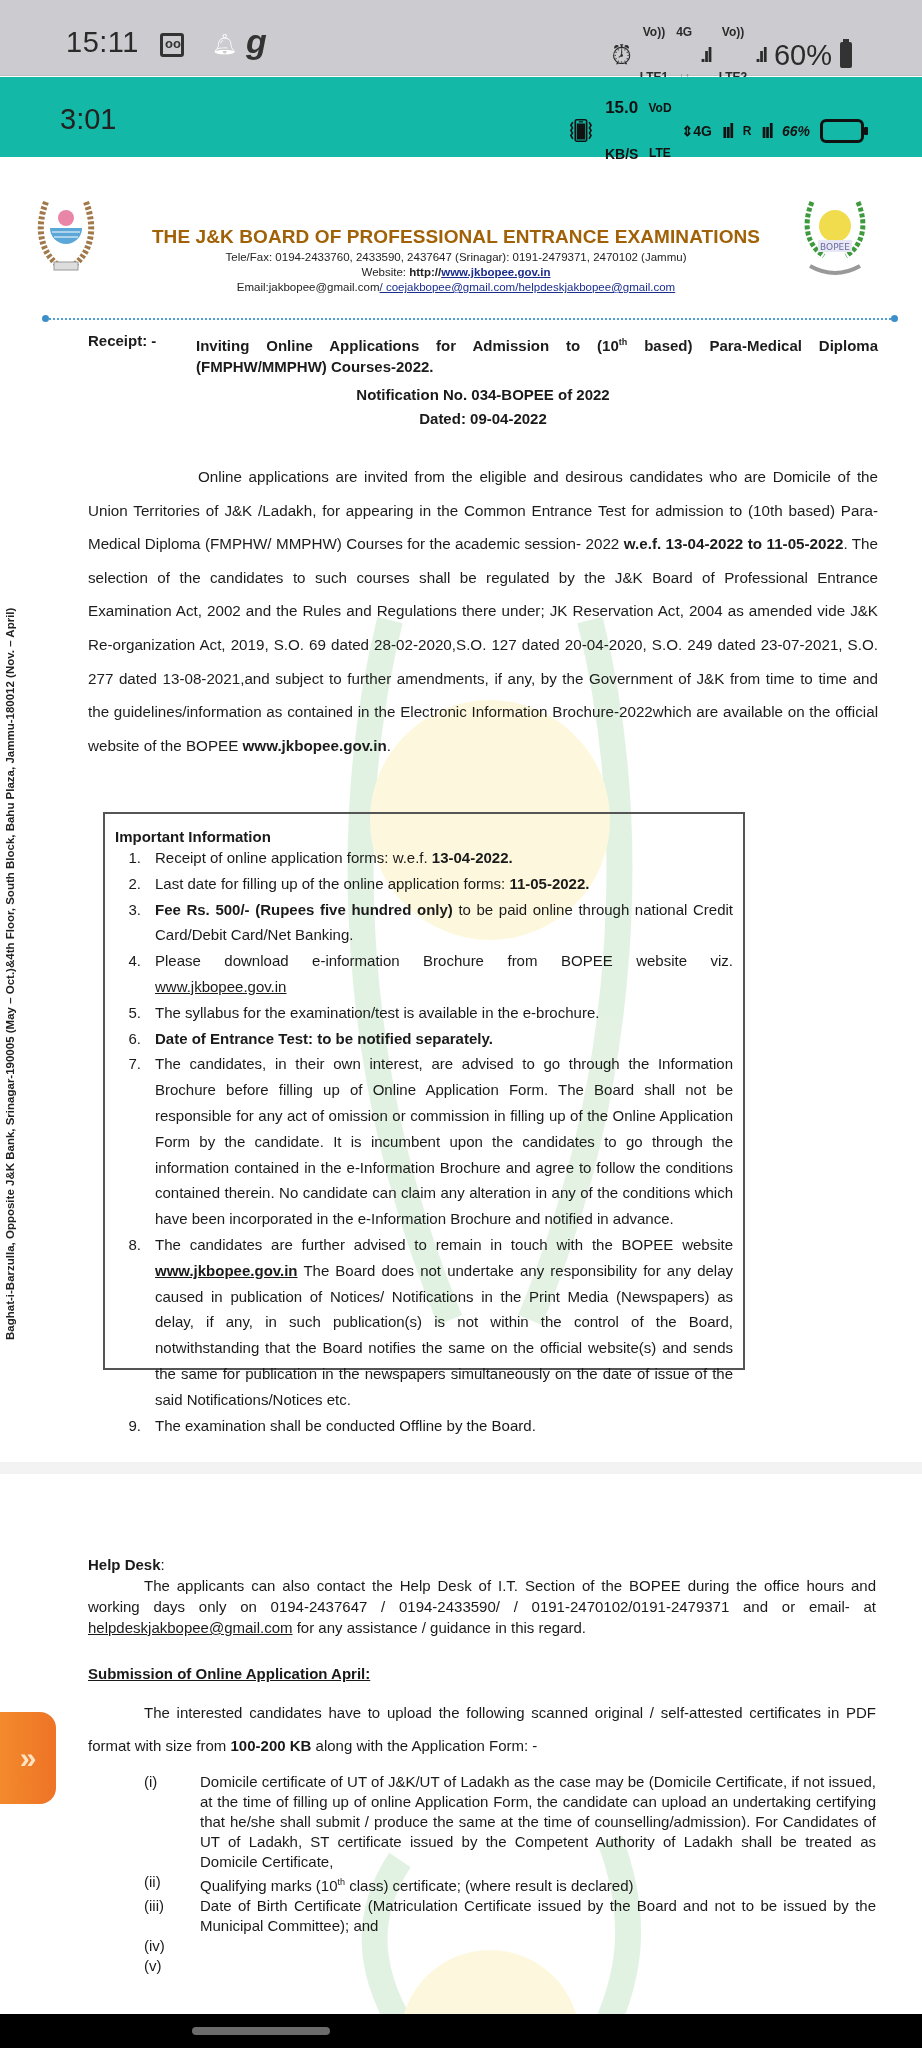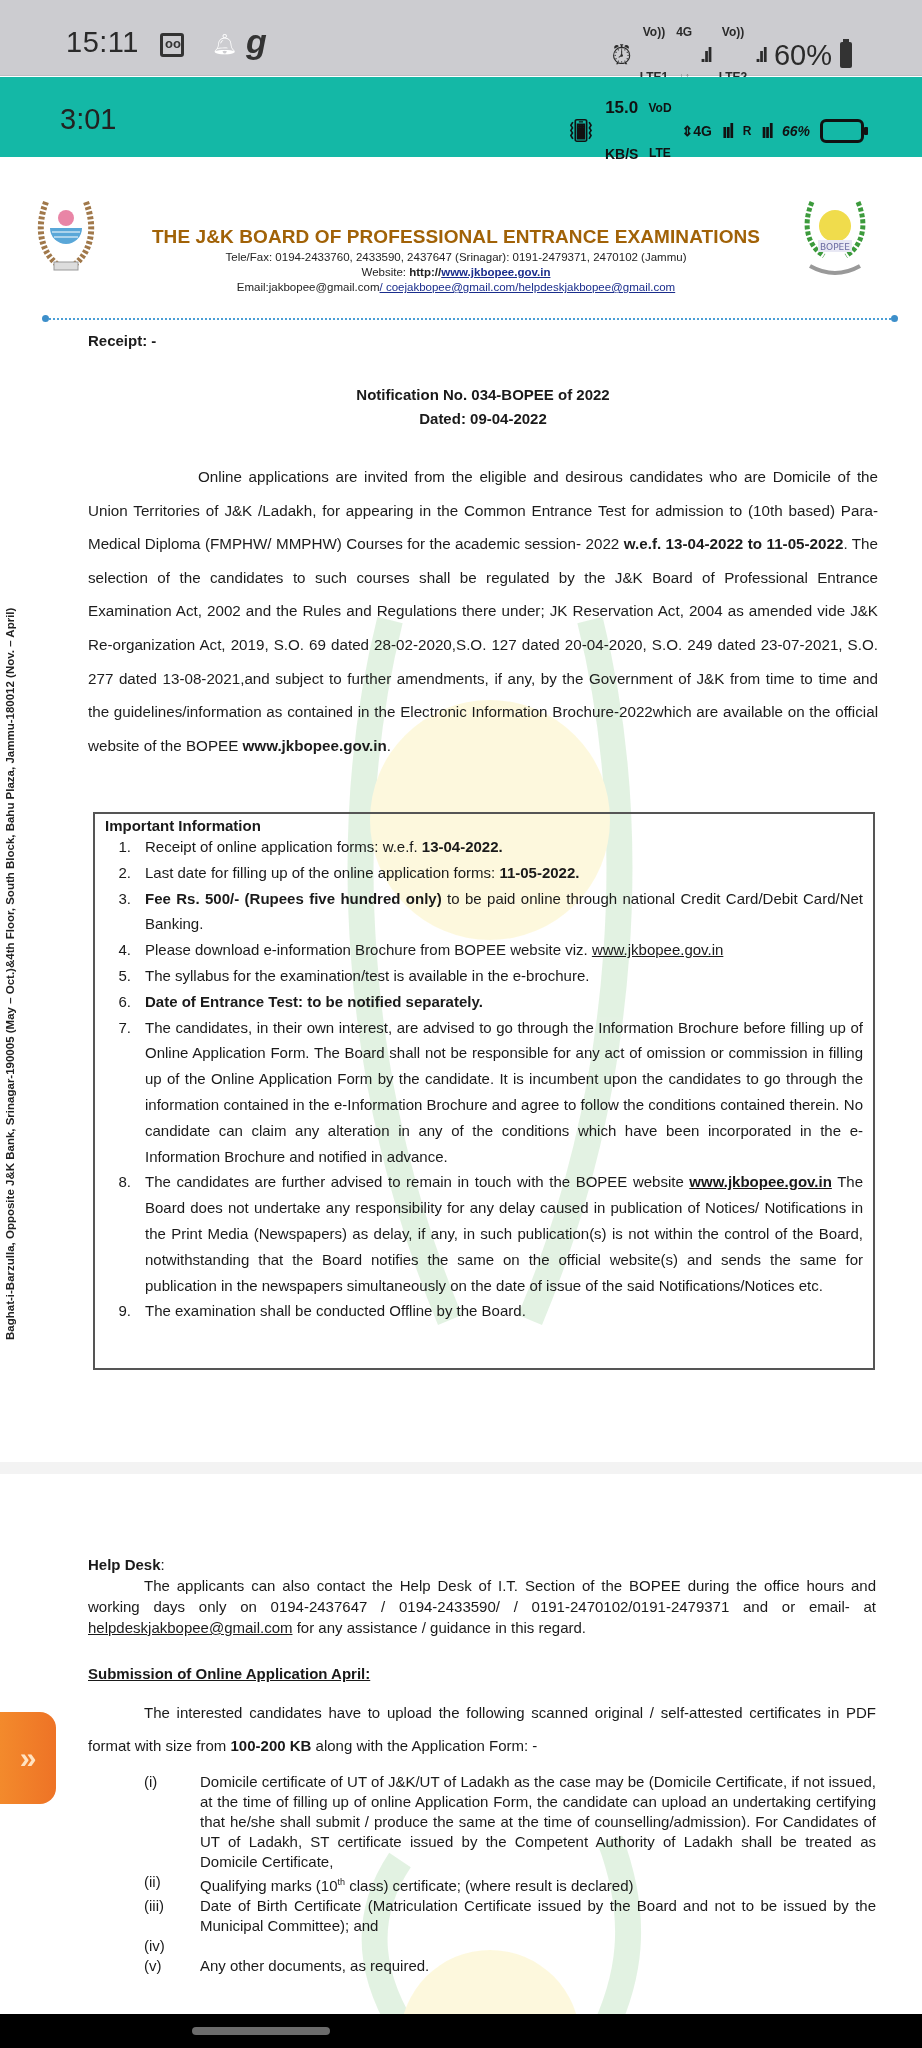--- a/index.html
+++ b/index.html
@@ -49,21 +49,21 @@
 
   
   .doc { position: absolute; left: 88px; width: 790px; font-size: 15.2px; color: #1c1c1c; }
   b { font-weight: bold; }
   .subject { top: 332px; display: flex; }
   .subject .lbl { width: 108px; font-weight: bold; font-size: 15px; }
   .subject .txt { flex: 1; font-weight: bold; font-size: 15px; line-height: 21px; text-align: justify; }
   sup { font-size: 9px; }
   .notif { position: absolute; left: 88px; width: 790px; text-align: center; font-weight: bold; font-size: 15px; }
   .para1 { top: 460px; text-indent: 110px; line-height: 33.6px; text-align: justify; }
-  .box { position: absolute; left: 93px; top: 812px; width: 782px; height: 558px; border: 2px solid #555; padding: 3px 10px 0 10px; }
+  .box { position: absolute; left: 103px; top: 812px; width: 642px; height: 558px; border: 2px solid #555; padding: 14px 10px 0 10px; }
   .box .head { font-weight: bold; font-size: 15px; }
   .box ol { list-style: none; margin-left: 0; }
   .box li { display: flex; font-size: 15px; line-height: 25.8px; }
   .box li .num { width: 40px; text-align: right; padding-right: 14px; flex-shrink: 0; }
   .box li .t { flex: 1; text-align: justify; }
   .u { text-decoration: underline; }
   .gap-band { position: absolute; left: 0; top: 1462px; width: 922px; height: 12px; background: #f3f3f3; }
 
   .help { position: absolute; left: 88px; top: 1554px; width: 788px; font-size: 15px; line-height: 21px; }
   .help .h { font-weight: bold; }
@@ -167,20 +167,21 @@
   <div class="line">Tele/Fax: 0194-2433760, 2433590, 2437647 (Srinagar): 0191-2479371, 2470102 (Jammu)</div>
   <div class="line"><span>Website: </span><b>http://</b><a>www.jkbopee.gov.in</a></div>
   <div class="line email"><span>Email:jakbopee@gmail.com</span><a>/ coejakbopee@gmail.com/helpdeskjakbopee@gmail.com</a></div>
 </div>
 <div class="hrule"></div>
 
 <div class="side-addr">Baghat-i-Barzulla, Opposite J&amp;K Bank, Srinagar-190005 (May – Oct.)&amp;4th Floor, South Block, Bahu Plaza, Jammu-180012 (Nov. – April)</div>
 
 <div class="doc subject">
   <div class="lbl">Receipt: -</div>
+  <div class="txt"><span>Inviting Online Applications for Admission to (10</span><sup>th</sup><span> based) Para-Medical Diploma (FMPHW/MMPHW) Courses-2022.</span></div>
 </div>
 <div class="notif" style="top:386px">Notification No. 034-BOPEE of 2022</div>
 <div class="notif" style="top:410px">Dated: 09-04-2022</div>
 
 <div class="doc para1"><span>Online applications are invited from the eligible and desirous candidates who are Domicile of the Union Territories of J&amp;K /Ladakh, for appearing in the Common Entrance Test for admission to (10th based) Para-Medical Diploma (FMPHW/ MMPHW) Courses for the academic session- 2022 </span><b>w.e.f. 13-04-2022 to 11-05-2022</b><span>. The selection of the candidates to such courses shall be regulated by the J&amp;K Board of Professional Entrance Examination Act, 2002 and the Rules and Regulations there under; JK Reservation Act, 2004 as amended vide J&amp;K Re-organization Act, 2019, S.O. 69 dated 28-02-2020,S.O. 127 dated 20-04-2020, S.O. 249 dated 23-07-2021, S.O. 277 dated 13-08-2021,and subject to further amendments, if any, by the Government of J&amp;K from time to time and the guidelines/information as contained in the Electronic Information Brochure-2022which are available on the official website of the BOPEE </span><b>www.jkbopee.gov.in</b><span>.</span></div>
 
 <div class="box">
   <div class="head">Important Information</div>
   <ol>
     <li>
@@ -243,21 +244,20 @@
       </div>
     <div class="cert">
         <span class="rn">(iii)</span>
         <span class="ct">Date of Birth Certificate (Matriculation Certificate issued by the Board and not to be issued by the Municipal Committee); and</span>
       </div>
     <div class="cert">
         <span class="rn">(iv)</span>
       </div>
     <div class="cert">
         <span class="rn">(v)</span>
-        <span class="ct">Any other documents, as required.</span>
       </div>
   </div>
 </div>
 
 <div class="side-tab" style="background: linear-gradient(90deg, rgb(243, 138, 44), rgb(238, 115, 38));">
   <span>»</span>
 </div>
 
 <div class="navbar">
   <div class="handle"></div>

